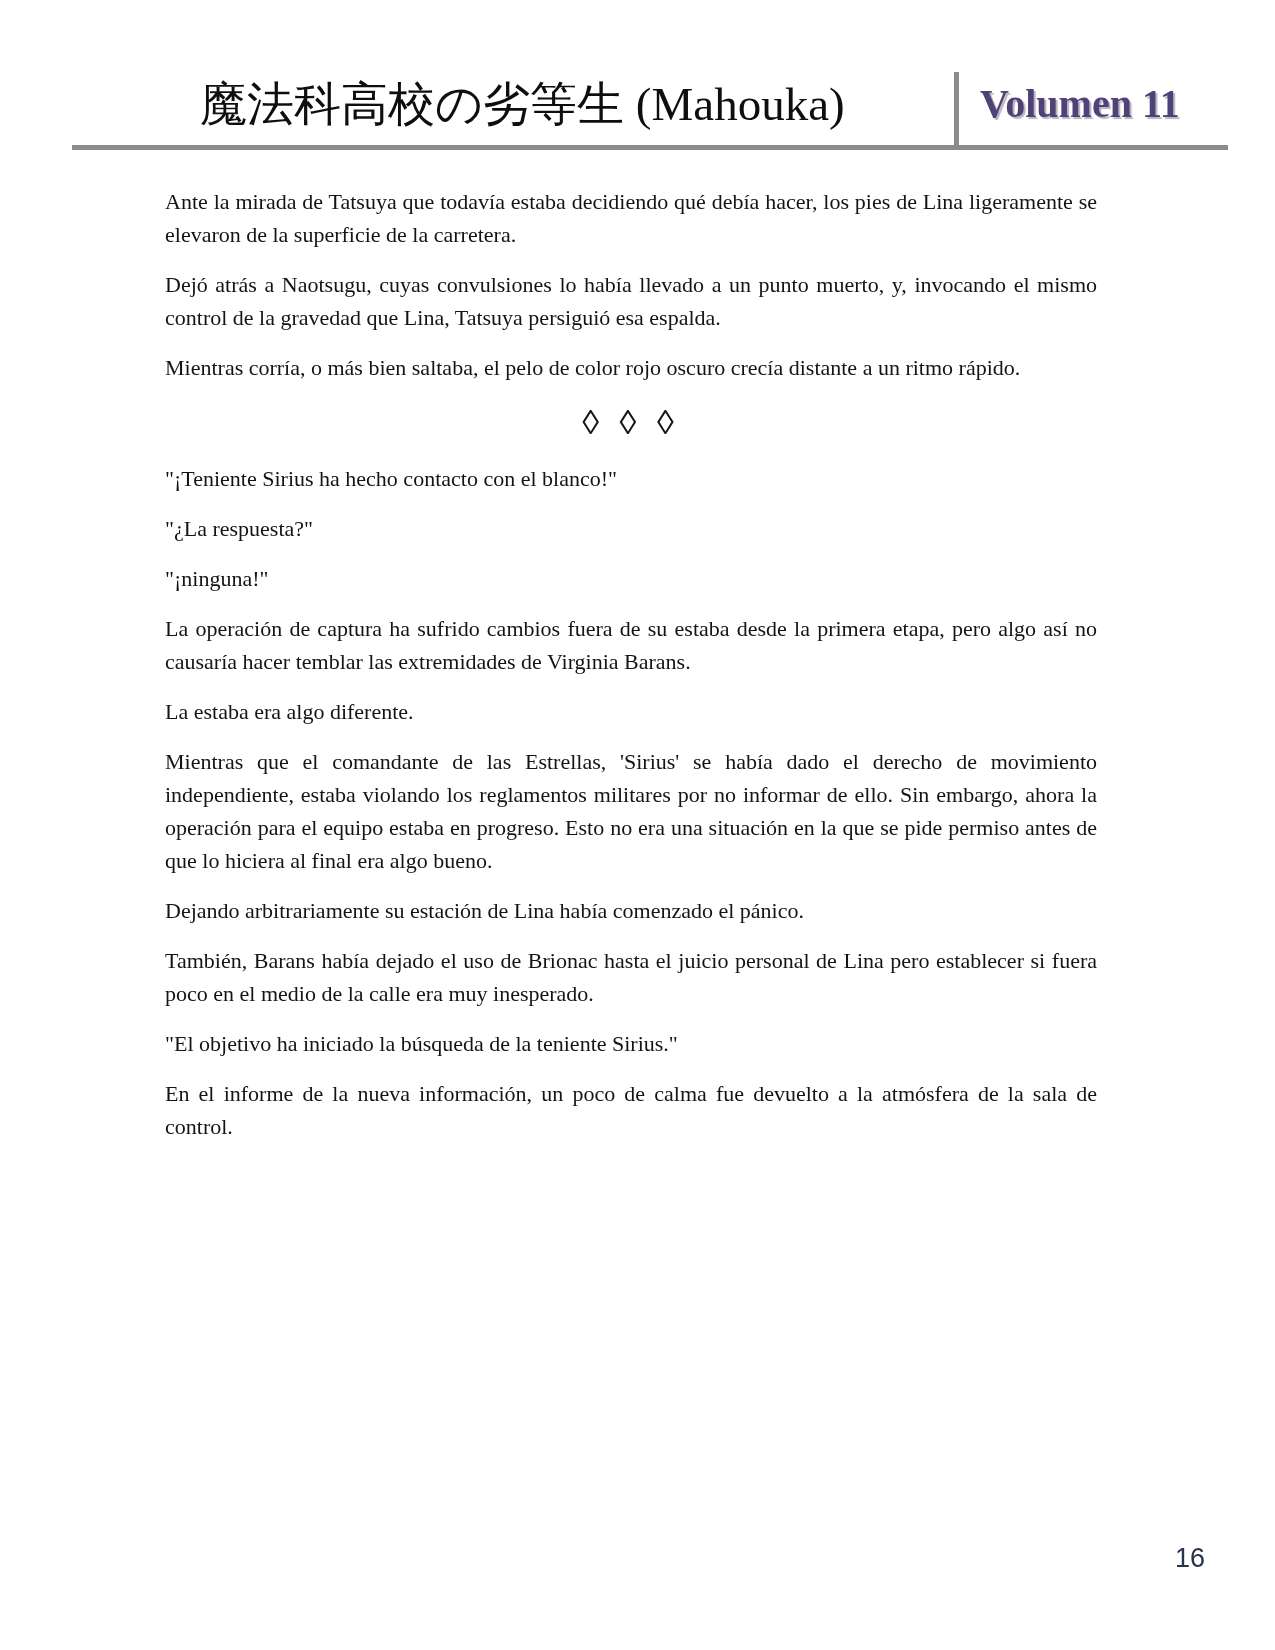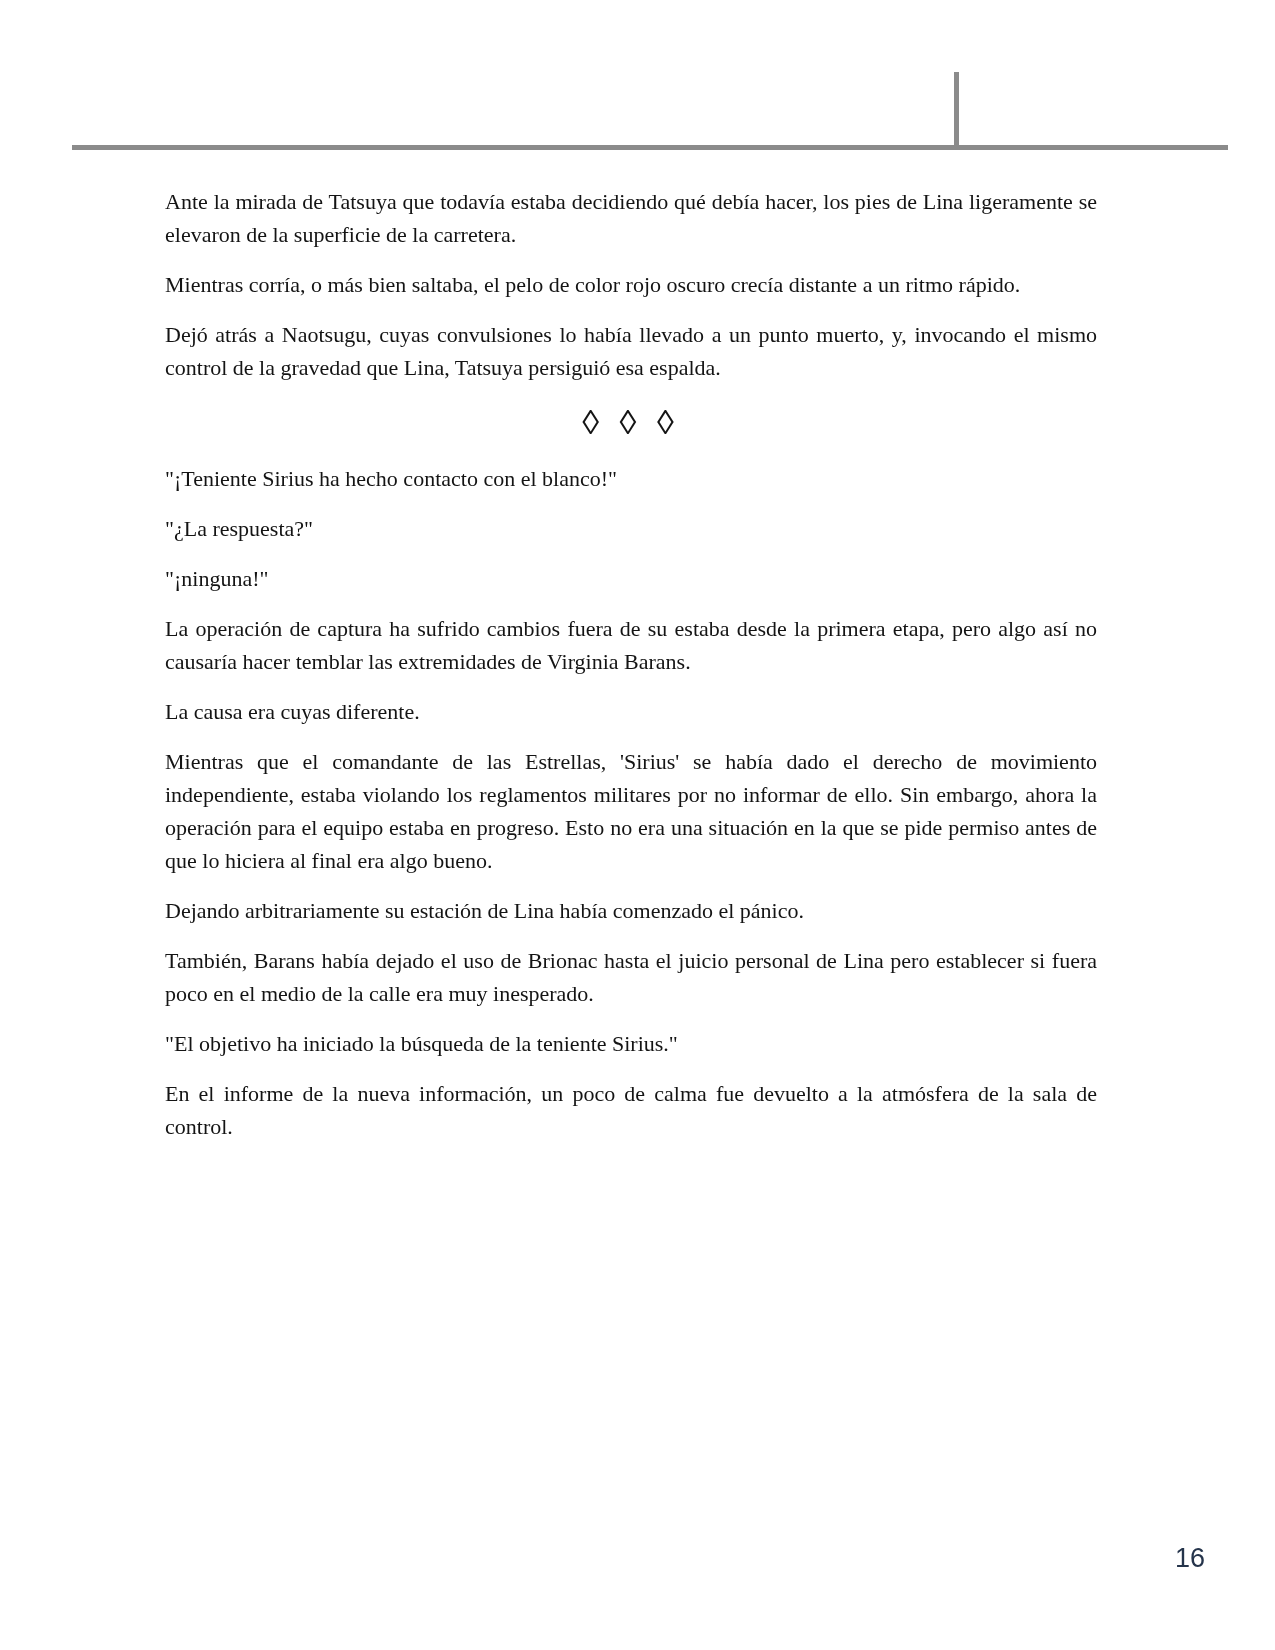--- a/index.html
+++ b/index.html
@@ -89,35 +89,37 @@
     color: #25344b;
     font-family: "Liberation Sans", sans-serif;
     margin-left: 26px;
   }
 </style>
 </head>
 <body>
 
 <div class="page">
 
+  <div class="doc-title">魔法科高校の劣等生 (Mahouka)</div>
   <div class="header-vbar"></div>
+  <div class="volume-label">Volumen 11</div>
   <div class="header-rule"></div>
 
   <div class="content">
     <p>Ante la mirada de Tatsuya que todavía estaba decidiendo qué debía hacer, los pies de Lina ligeramente se elevaron de la superficie de la carretera.</p>
+    <p>Dejó atrás a Naotsugu, cuyas convulsiones lo había llevado a un punto muerto, y, invocando el mismo control de la gravedad que Lina, Tatsuya persiguió esa espalda.</p>
     <p>Mientras corría, o más bien saltaba, el pelo de color rojo oscuro crecía distante a un ritmo rápido.</p>
-    <p>Dejó atrás a Naotsugu, cuyas convulsiones lo había llevado a un punto muerto, y, invocando el mismo control de la gravedad que Lina, Tatsuya persiguió esa espalda.</p>
 
     <p class="scene-divider">◊ ◊ ◊</p>
 
     <p>"¡Teniente Sirius ha hecho contacto con el blanco!"</p>
     <p>"¿La respuesta?"</p>
     <p>"¡ninguna!"</p>
     <p>La operación de captura ha sufrido cambios fuera de su estaba desde la primera etapa, pero algo así no causaría hacer temblar las extremidades de Virginia Barans.</p>
-    <p>La causa era cuyas diferente.</p>
+    <p>La estaba era algo diferente.</p>
     <p>Mientras que el comandante de las Estrellas, 'Sirius' se había dado el derecho de movimiento independiente, estaba violando los reglamentos militares por no informar de ello. Sin embargo, ahora la operación para el equipo estaba en progreso. Esto no era una situación en la que se pide permiso antes de que lo hiciera al final era algo bueno.</p>
     <p>Dejando arbitrariamente su estación de Lina había comenzado el pánico.</p>
     <p>También, Barans había dejado el uso de Brionac hasta el juicio personal de Lina pero establecer si fuera poco en el medio de la calle era muy inesperado.</p>
     <p>"El objetivo ha iniciado la búsqueda de la teniente Sirius."</p>
     <p>En el informe de la nueva información, un poco de calma fue devuelto a la atmósfera de la sala de control.</p>
   </div>
 
   <div class="page-number">16</div>
 
 </div>

